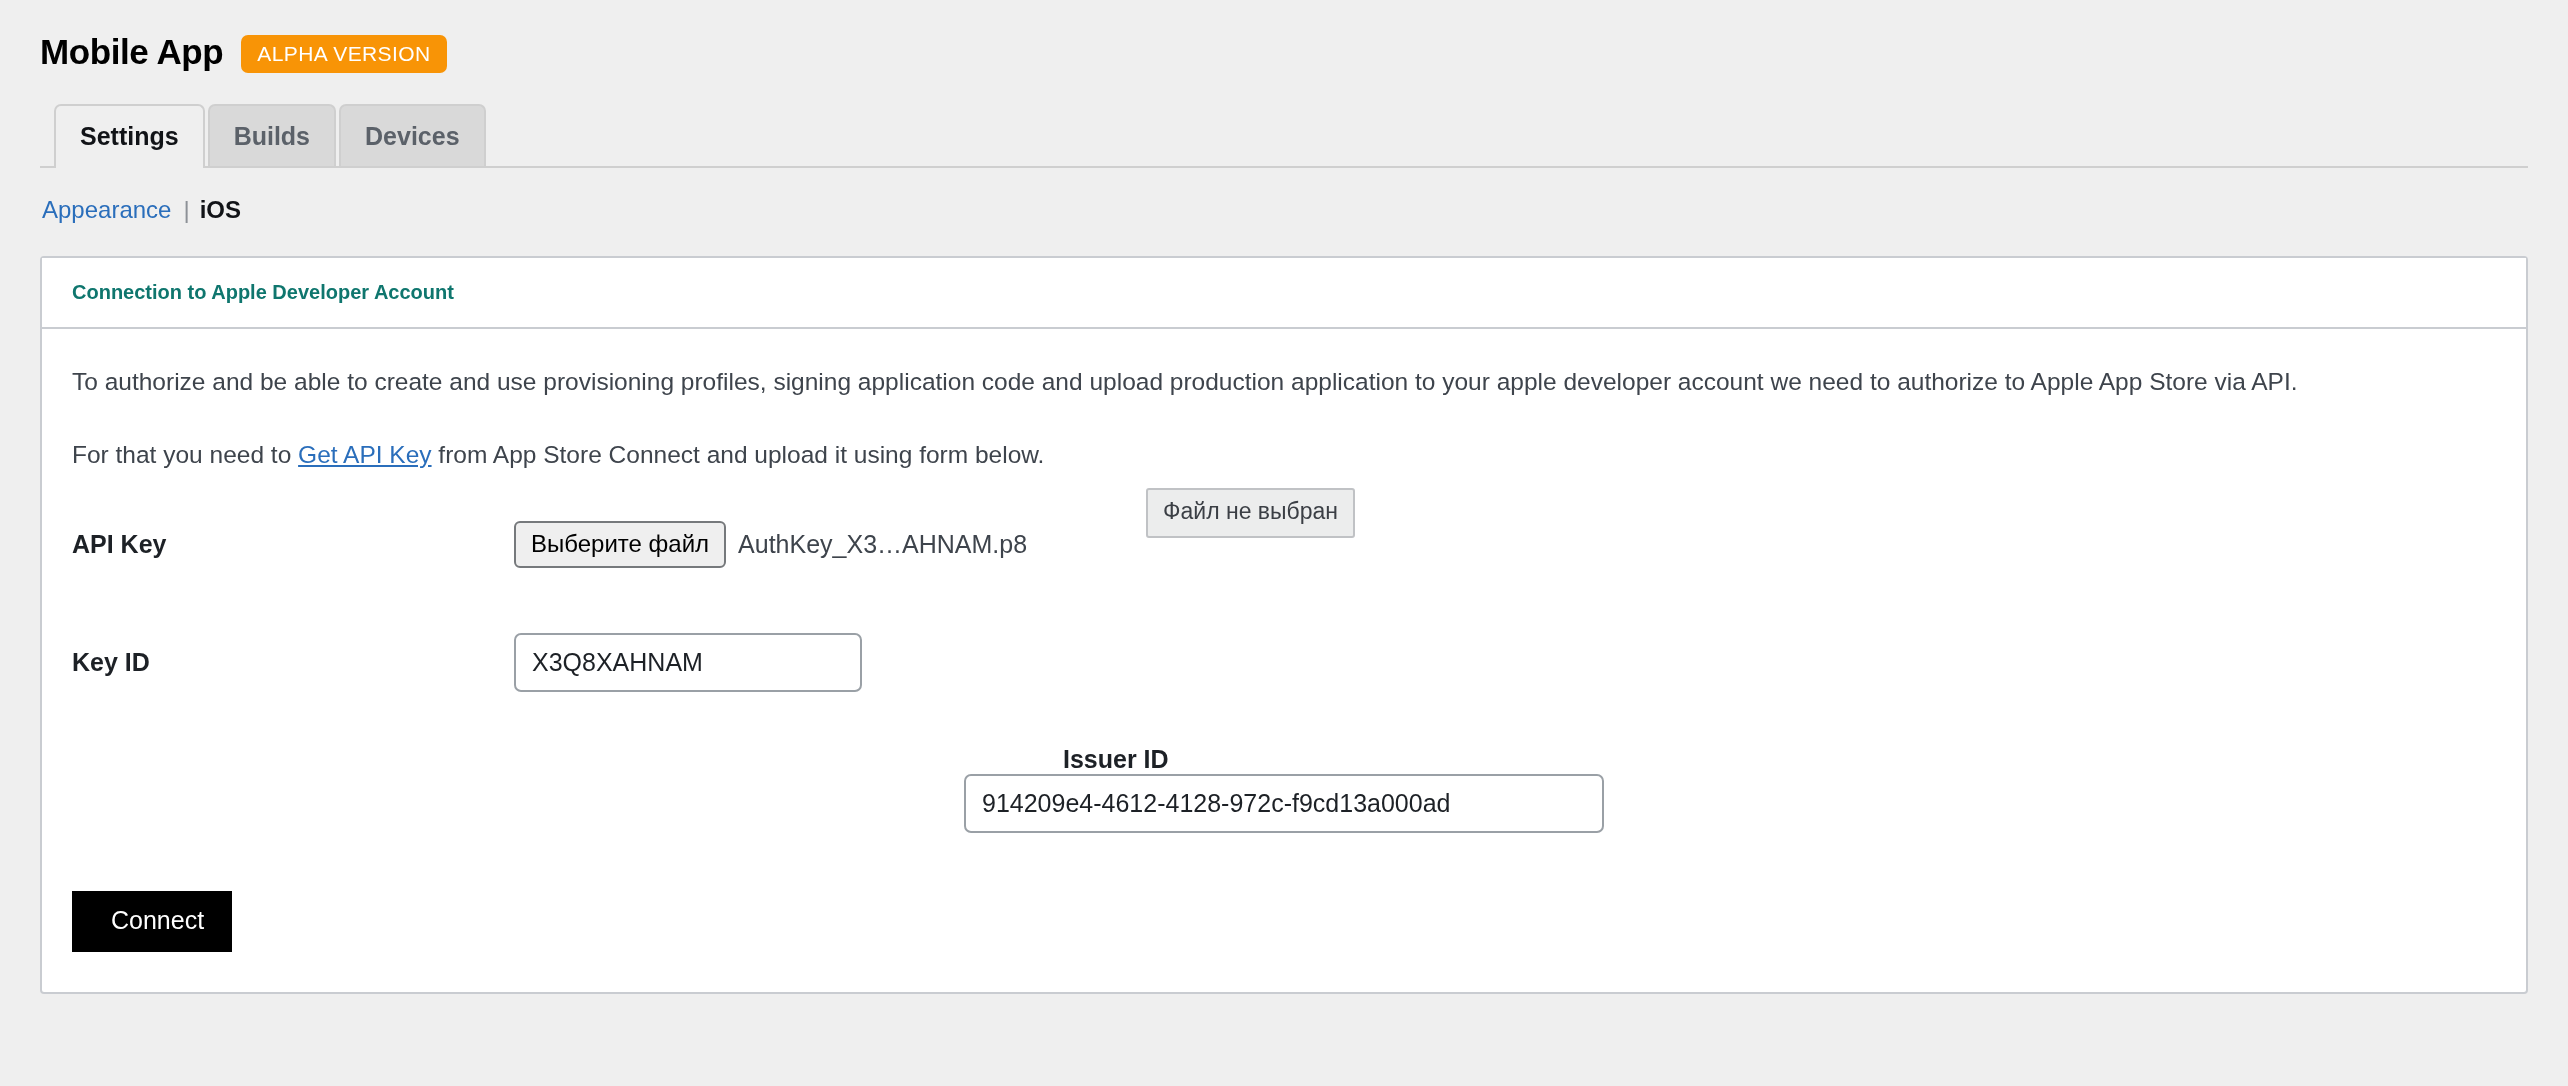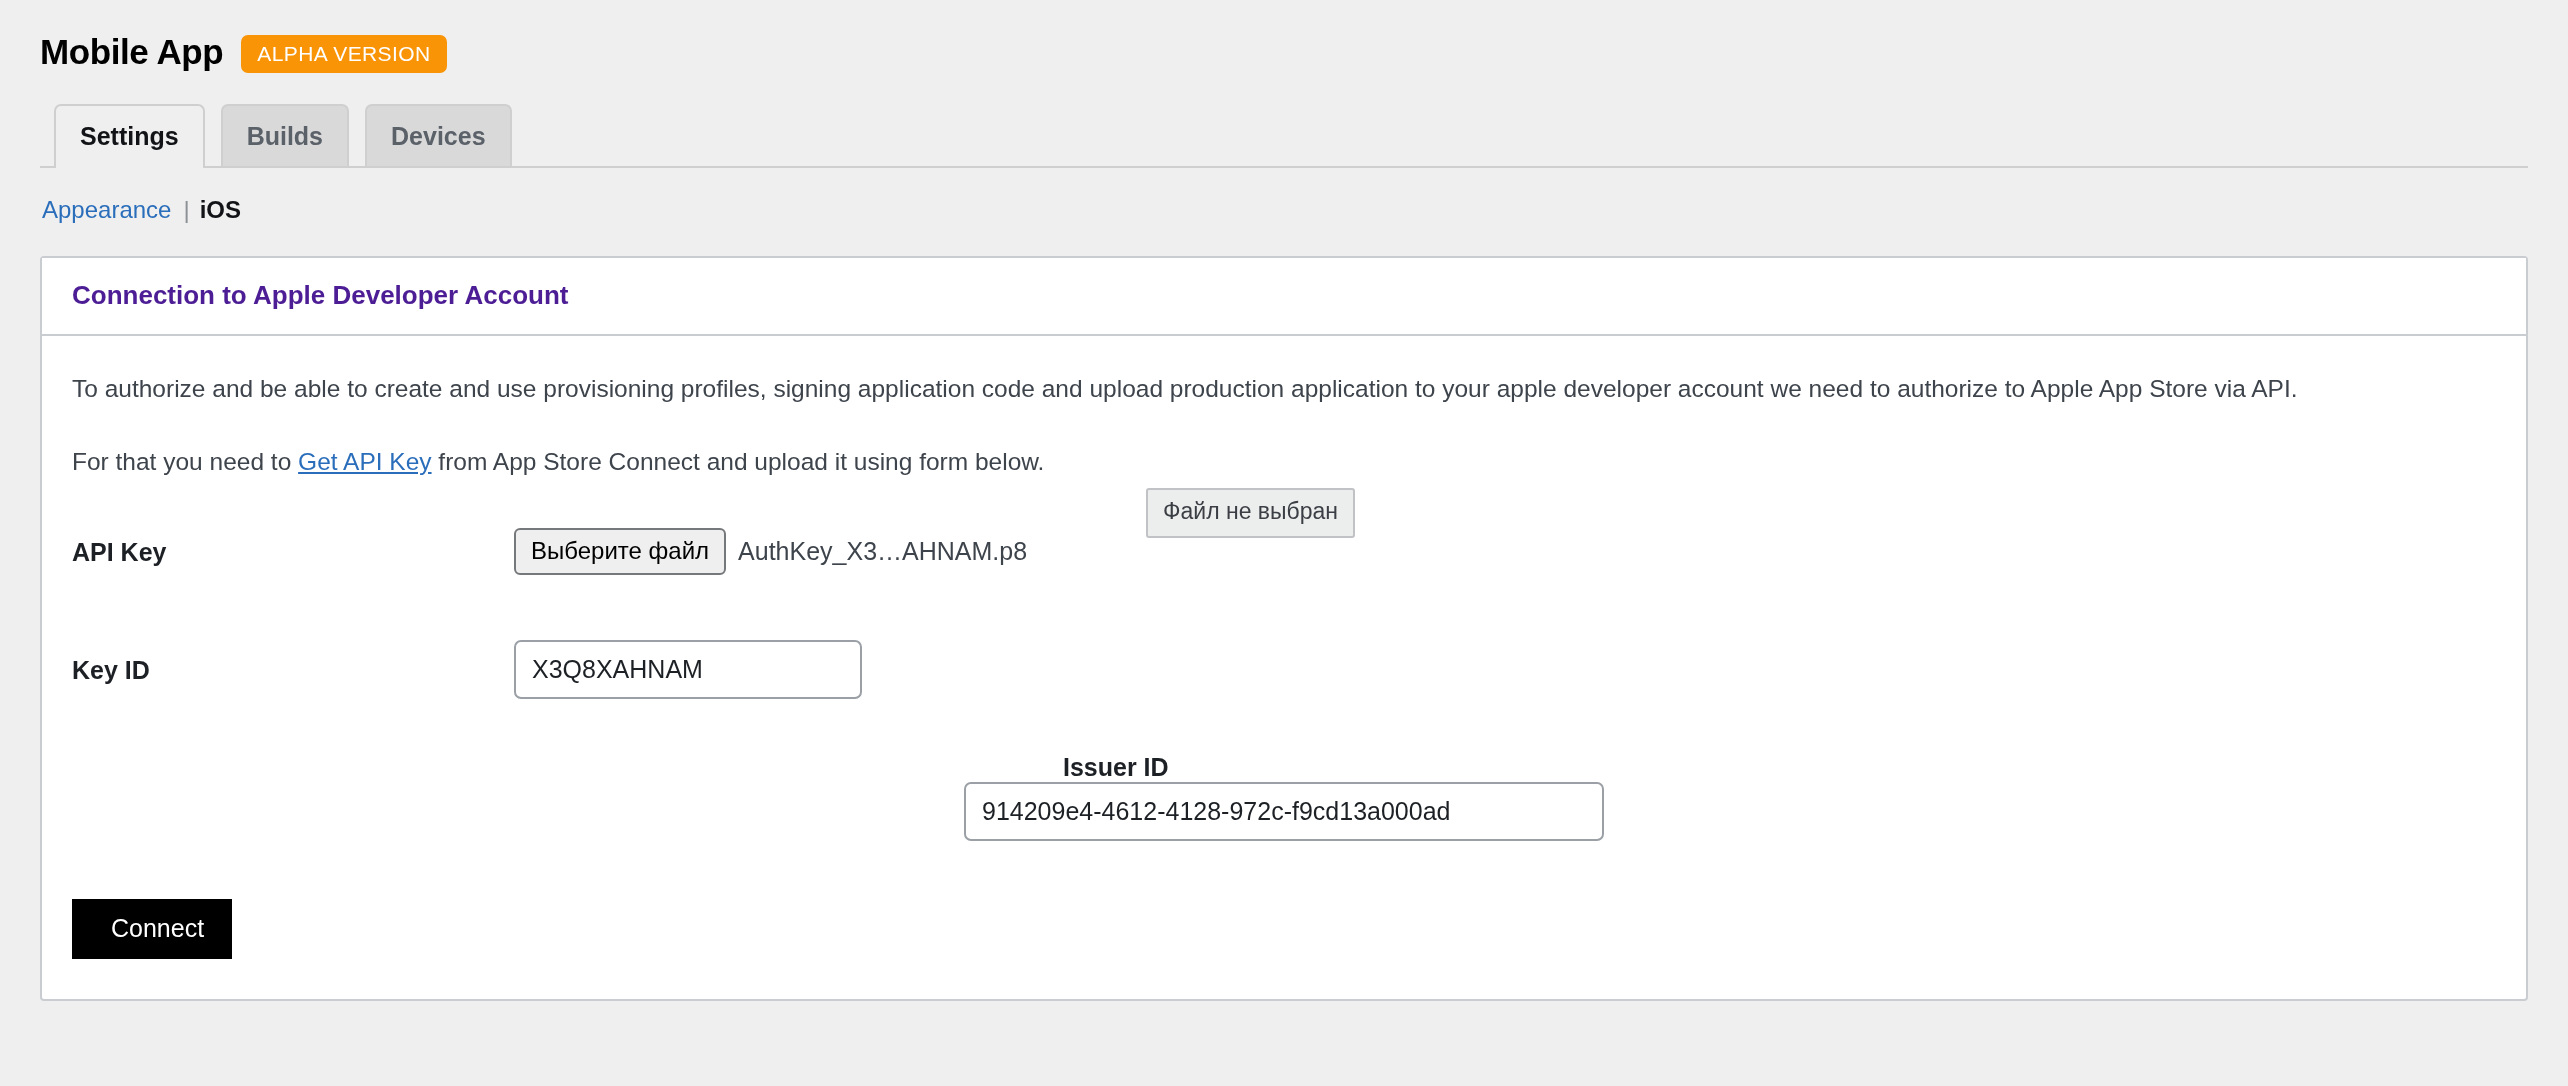--- a/index.html
+++ b/index.html
@@ -48,21 +48,21 @@
     line-height: 1;
     white-space: nowrap;
     position: relative;
     top: 3px;
   }
 
   
   .tabs {
     display: flex;
     align-items: flex-end;
-    gap: 16px;
+    gap: 3px;
     margin-top: 22px;
     position: relative;
     padding-left: 14px;
     border-bottom: 2px solid #cfcfcf;
     width: calc(100% - 40px);
     height: 74px;
   }
   .tab {
     font-size: 25px;
     font-weight: 700;
@@ -118,23 +118,23 @@
     background: #ffffff;
     border: 2px solid #c9ccd1;
     border-radius: 4px;
   }
   .panel-head {
     padding: 22px 30px 23px 30px;
     border-bottom: 2px solid #c9ccd1;
     background: #ffffff;
   }
   .panel-title {
-    font-size: 26px;
-    font-weight: 700;
-    color: #4c1d95;
+    font-size: 20px;
+    font-weight: 700;
+    color: #0f766e;
     line-height: 1.2;
   }
   .panel-body {
     padding: 34px 30px 40px 30px;
   }
   .para {
     font-size: 24.5px;
     color: #3e444c;
     line-height: 1.58;
     margin: 0 0 34px 0;

